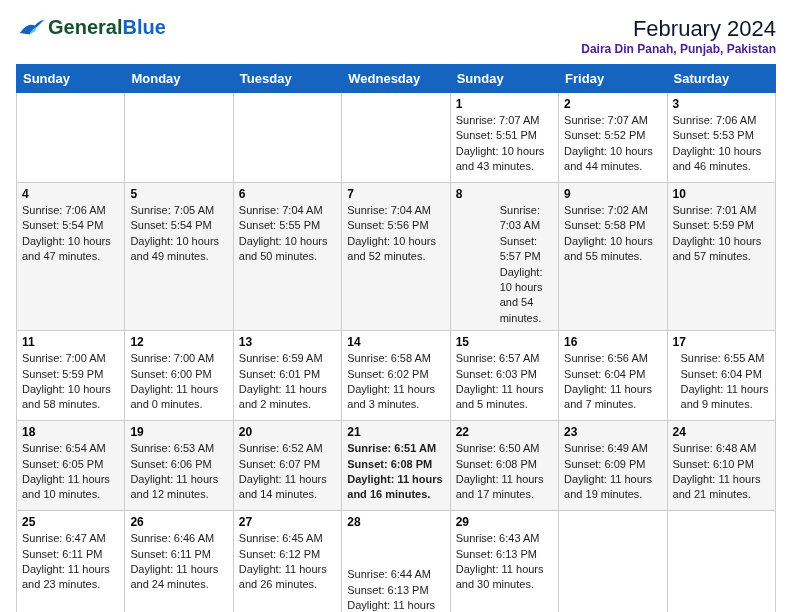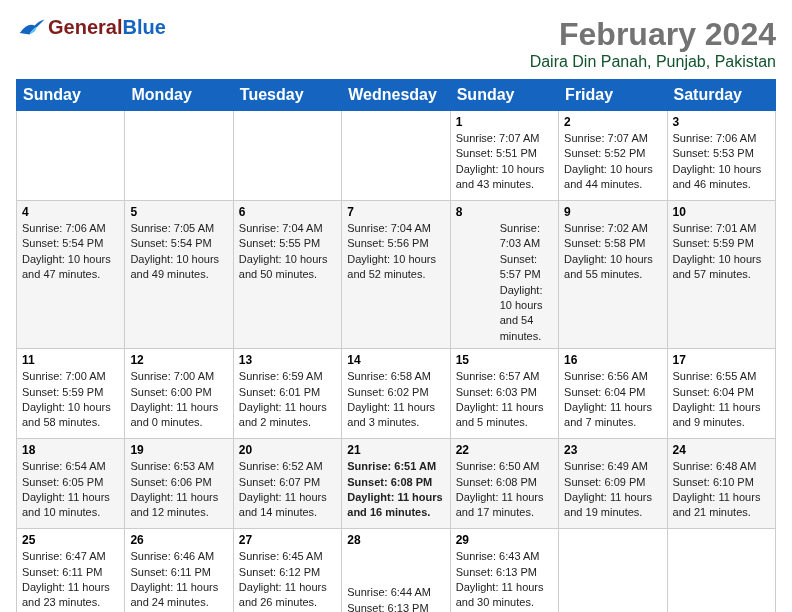--- a/index.html
+++ b/index.html
@@ -27,40 +27,40 @@
       gap: 2px;
     }
     .logo-bird {
       width: 30px;
       height: 22px;
     }
     .title-block {
       text-align: right;
     }
     .title-block h1 {
-      font-size: 32px;
+      font-size: 22px;
+      font-weight: normal;
+      color: #0f172a;
+    }
+    .title-block h2 {
+      font-size: 12px;
       font-weight: bold;
-      color: #737373;
-    }
-    .title-block h2 {
-      font-size: 16px;
-      font-weight: normal;
-      color: #14532d;
+      color: #4c1d95;
     }
     .calendar {
       width: 100%;
       border-collapse: collapse;
       font-size: 10.5px;
     }
     .calendar th {
       background-color: #1565C0;
       color: #fff;
       text-align: left;
       padding: 6px 6px;
-      font-size: 16px;
+      font-size: 13px;
       border: 1px solid #1565C0;
     }
     .calendar td {
       border: 1px solid #ccc;
       vertical-align: top;
       padding: 4px 5px;
       width: calc(100% / 7);
       min-height: 80px;
       height: 90px;
     }
@@ -87,21 +87,21 @@
 
 <div class="header">
   <div class="logo">
     <div class="logo-wrapper">
       <svg class="logo-bird" viewBox="0 0 40 28" fill="none" xmlns="http://www.w3.org/2000/svg">
         <path d="M5 22 Q15 8 25 12 Q30 6 38 4 Q32 10 28 14 Q22 16 18 24 Z" fill="#1565C0"></path>
         <path d="M18 24 Q22 16 28 14 L25 20 Z" fill="#4FC3F7"></path>
       </svg>
       <div>
         <div style="font-size:20px; font-weight:bold; line-height:1;">
-          <span style="color:#7f1d1d;">General</span><span style="color:#1565C0;">Blue</span>
+          <span style="color:#14532d;">General</span><span style="color:#1565C0;">Blue</span>
         </div>
       </div>
     </div>
   </div>
   <div class="title-block">
     <h1>February 2024</h1>
     <h2>Daira Din Panah, Punjab, Pakistan</h2>
   </div>
 </div>
 
@@ -234,21 +234,21 @@
         </td>
         <td>
           <span class="day-number">16</span>
           <div class="day-info" style="white-space: pre-line;">Sunrise: 6:56 AM
 Sunset: 6:04 PM
 Daylight: 11 hours
 and 7 minutes.</div>
         </td>
         <td>
           <span class="day-number">17</span>
-          <div class="day-info" style="white-space: pre-line;">Sunrise: 6:55 AM
+          <div class="day-info" style="white-space: pre-line; margin-left: 8px;">Sunrise: 6:55 AM
 Sunset: 6:04 PM
 Daylight: 11 hours
 and 9 minutes.</div>
         </td>
       </tr>
       <tr>
         <td>
           <span class="day-number">18</span>
           <div class="day-info" style="white-space: pre-line;">Sunrise: 6:54 AM
 Sunset: 6:05 PM

